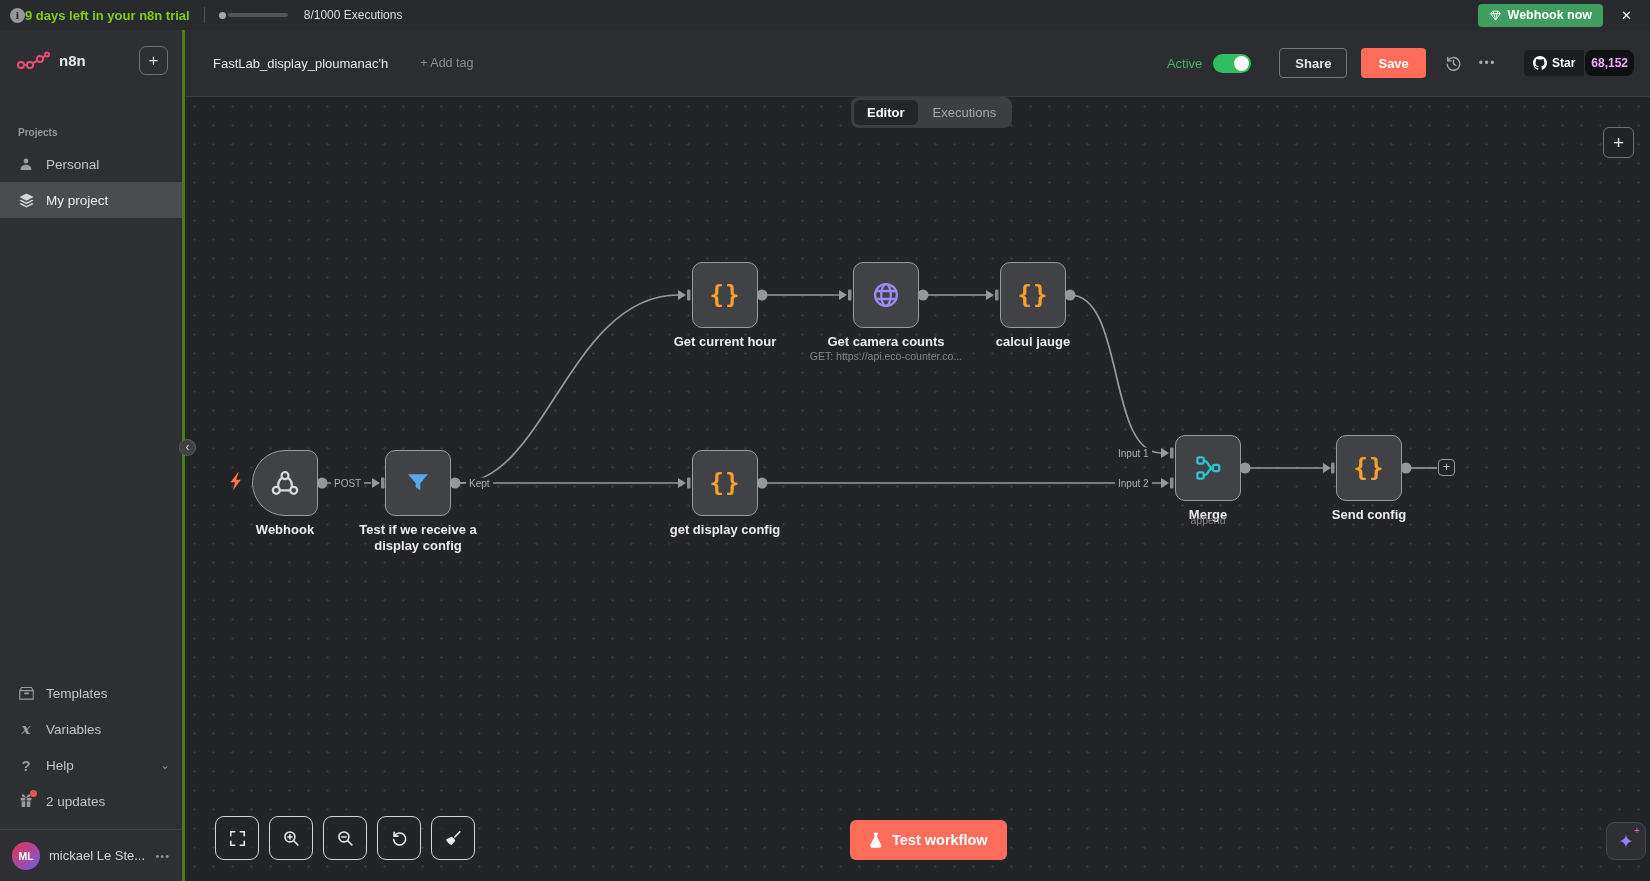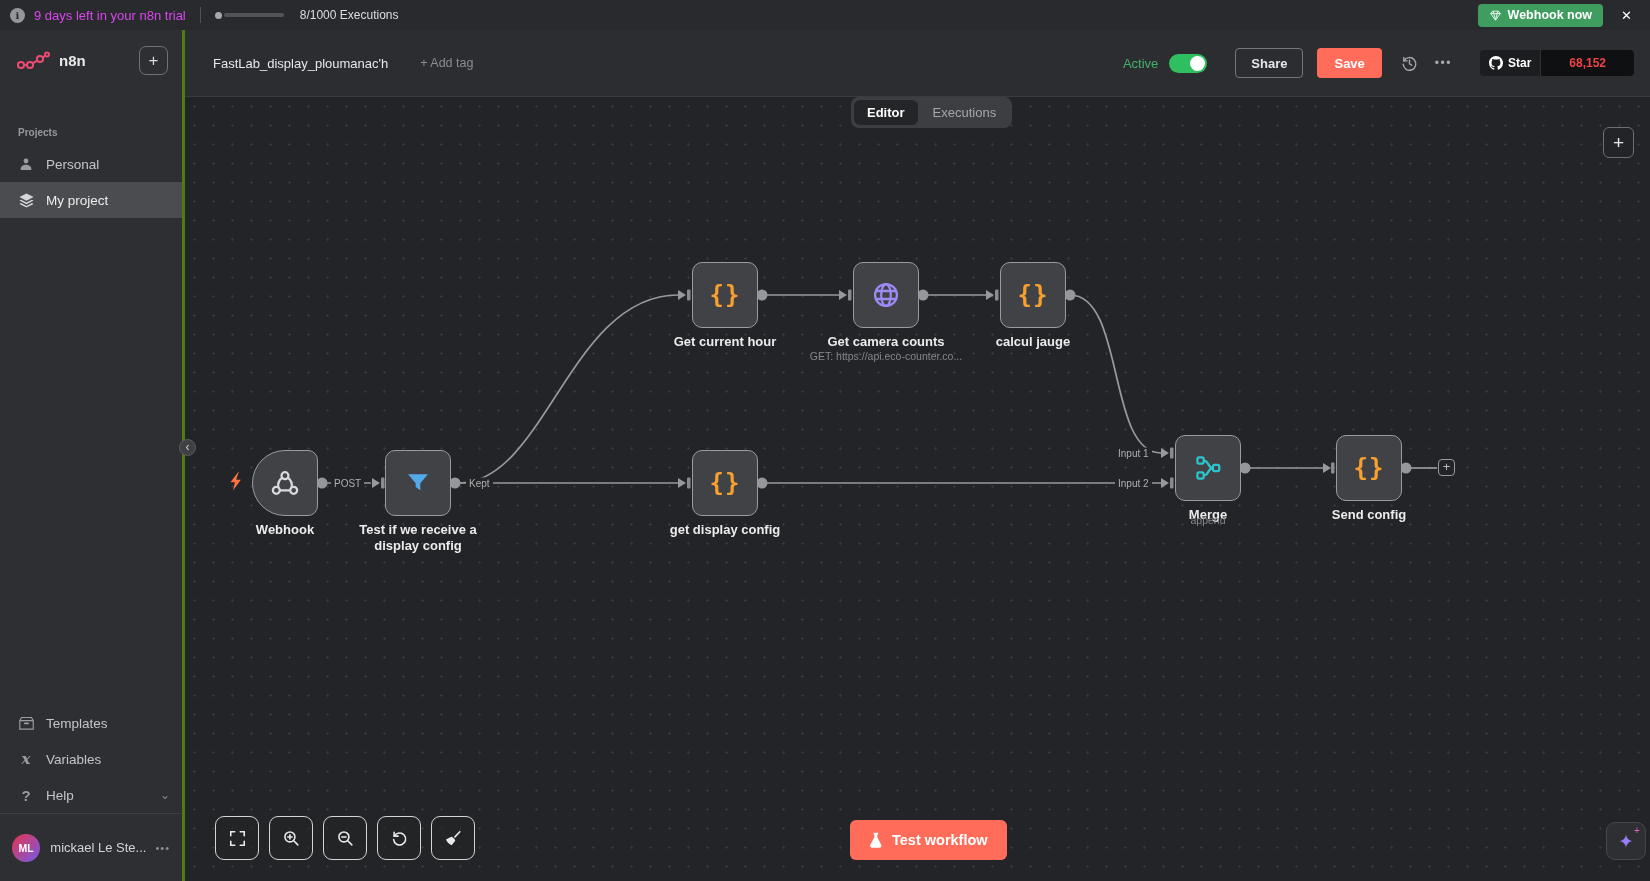--- a/index.html
+++ b/index.html
@@ -5,21 +5,21 @@
   * { margin:0; padding:0; box-sizing:border-box; }
   html,body { width:1650px; height:881px; overflow:hidden; background:#232427;
     font-family:"Liberation Sans","DejaVu Sans",sans-serif; }
 
   
   .trialbar { position:fixed; left:0; top:0; width:1650px; height:30px; background:#292a2d;
     display:flex; align-items:center; padding:0 10px; z-index:60; }
   .info-dot { width:15px; height:15px; border-radius:50%; background:#95969a; color:#292a2d;
     font-size:10px; font-weight:bold; display:flex; align-items:center; justify-content:center;
     font-family:"DejaVu Serif",serif; }
-  .trial-msg { margin-left:9px; color:#d946ef; font-size:13px; }
+  .trial-msg { margin-left:0; color:#84cc16; font-size:13px;font-weight:bold; }
   .vdiv { width:1px; height:16px; background:#515254; margin:0 14px; }
   .prog-dot { width:7px; height:7px; border-radius:50%; background:#a8a9ab; }
   .prog-track { width:60px; height:4px; background:#515356; border-radius:2px; margin-left:2px; }
   .exec-txt { margin-left:16px; color:#dcdde0; font-size:12px; }
   .upgrade-btn { margin-left:auto; background:#3f9d5f; border:none; border-radius:4px; height:23px;
     padding:0 11px; color:#fff; font-size:12.5px; font-weight:600; display:flex; align-items:center;
     gap:6px; cursor:pointer; }
   .close-x { margin:0 8px 0 18px; color:#fff; font-size:13px; font-weight:bold; cursor:pointer; }
 
   
@@ -32,22 +32,22 @@
     align-items:center; justify-content:center; cursor:pointer; }
   .menu-item { height:36px; display:flex; align-items:center; padding:0 12px 0 17px; gap:11px;
     color:#c4c5c8; font-size:13.5px; cursor:pointer; }
   .menu-item .mi-icon { width:18px; display:flex; justify-content:center; color:#9b9ca0; }
   .menu-item.selected { background:#4b4c50; color:#eceded; }
   .section-label { padding:10px 18px 8px; margin-top:28px; color:#97989c; font-size:10px; font-weight:700; }
   .spacer { flex:1; }
   .chev { margin-left:auto; color:#85868a; font-size:12px; }
   .gift-wrap { position:relative; }
   .red-dot { position:absolute; right:-2px; top:-3px; width:7px; height:7px; border-radius:50%; background:#e8554f; }
-  .user-row { border-top:1px solid #3e3f42; height:68px; display:flex; align-items:center;
-    padding:10px 12px; gap:9px; cursor:pointer;text-align:right; }
+  .user-row { border-top:1px solid #3e3f42; height:52px; display:flex; align-items:center;
+    padding:10px 12px; gap:9px; cursor:pointer; }
   .avatar { width:28px; height:28px; border-radius:50%; flex:none;
     background:linear-gradient(135deg,#d63a63 15%,#7f56d9 90%); color:#fff; font-size:10.5px;
     font-weight:bold; display:flex; align-items:center; justify-content:center; }
   .user-name { color:#d2d3d5; font-size:13px; flex:1; white-space:nowrap; overflow:hidden; }
   .dots { color:#8f9093; font-size:11px; letter-spacing:1px; }
 
   
   .header { position:fixed; left:185px; top:30px; right:0; height:67px; background:#2c2d30;
     border-bottom:1px solid #3a3b3e; display:flex; align-items:center; padding-left:28px; z-index:40; }
   .wf-title { color:#e6e7e9; font-size:13px; font-weight:500; }
@@ -59,21 +59,21 @@
     height:30px; padding:0 15px; color:#e4e5e7; font-size:13px; font-weight:600; cursor:pointer; }
   .save-btn { margin-left:14px; background:#ff6d5a; border:none; border-radius:4px; height:30px;
     padding:0 17px; color:#fff; font-size:13px; font-weight:600; cursor:pointer; }
   .hist-icon { margin-left:18px; color:#a7a8ab; cursor:pointer; display:flex; }
   .menu-ellipsis { margin-left:16px; color:#a7a8ab; font-size:12px; letter-spacing:1.5px; cursor:pointer; }
   .star-widget { margin-left:28px; margin-right:16px; display:flex; height:26px; border-radius:4px;
     overflow:hidden; cursor:pointer; }
   .star-left { background:#1c1d20; display:flex; align-items:center; gap:5px; padding:0 9px;
     color:#fff; font-size:12px; font-weight:600; }
   .star-right { background:#0f1012; border-left:1px solid #313235; display:flex; align-items:center;
-    padding:0 28px; color:#ef4444; font-size:12px; font-weight:600; }
+    padding:0 6px; color:#f0abfc; font-size:12px; font-weight:600;border-radius:8px; }
 
   
   .tabs { position:fixed; left:851px; top:97px; z-index:45; display:flex; background:#3d3e41;
     border-radius:8px; padding:3px; gap:2px; }
   .tab { padding:5px 13px; border-radius:6px; font-size:13px; color:#a5a6a9; cursor:pointer; }
   .tab.active { background:#242528; color:#fff; font-weight:600; }
 
   
   .canvas { position:fixed; left:185px; top:97px; width:1465px; height:784px; background:#232427;
     background-image:radial-gradient(#37383b 1.2px, transparent 1.3px); background-size:19px 19px; }
@@ -187,20 +187,32 @@
   </div>
   <div class="menu-item">
     <span class="mi-icon" style="font-family:'DejaVu Serif',serif;font-style:italic;font-weight:bold;font-size:15px;color:#9b9ca0;">x</span>
     <span>Variables</span>
   </div>
   <div class="menu-item">
     <span class="mi-icon" style="font-weight:bold;font-size:15px;">?</span>
     <span>Help</span>
     <span class="chev">⌄</span>
   </div>
+  <div class="menu-item" style="margin-bottom:10px;">
+    <span class="mi-icon gift-wrap">
+      <svg width="16" height="16" viewBox="0 0 24 24" fill="#9b9ca0">
+          <rect x="4" y="7.2" width="16" height="4" rx="0.8"></rect>
+          <rect x="5.5" y="12.4" width="13" height="8.6" rx="0.8"></rect>
+          <rect x="10.9" y="7.2" width="2.2" height="13.8" fill="#2e2f32"></rect>
+          <path d="M12 7 9 2.8a1.8 1.8 0 1 0-1.6 2.7zM12 7l3-4.2a1.8 1.8 0 1 1 1.6 2.7z"></path>
+        </svg>
+      <span class="red-dot"></span>
+    </span>
+    <span>2 updates</span>
+  </div>
 
   <div class="user-row">
     <span class="avatar">ML</span>
     <span class="user-name">mickael Le Ste...</span>
     <span class="dots">•••</span>
   </div>
 </div>
 
 <div class="header">
   <span class="wf-title">FastLab_display_ploumanac'h</span>

